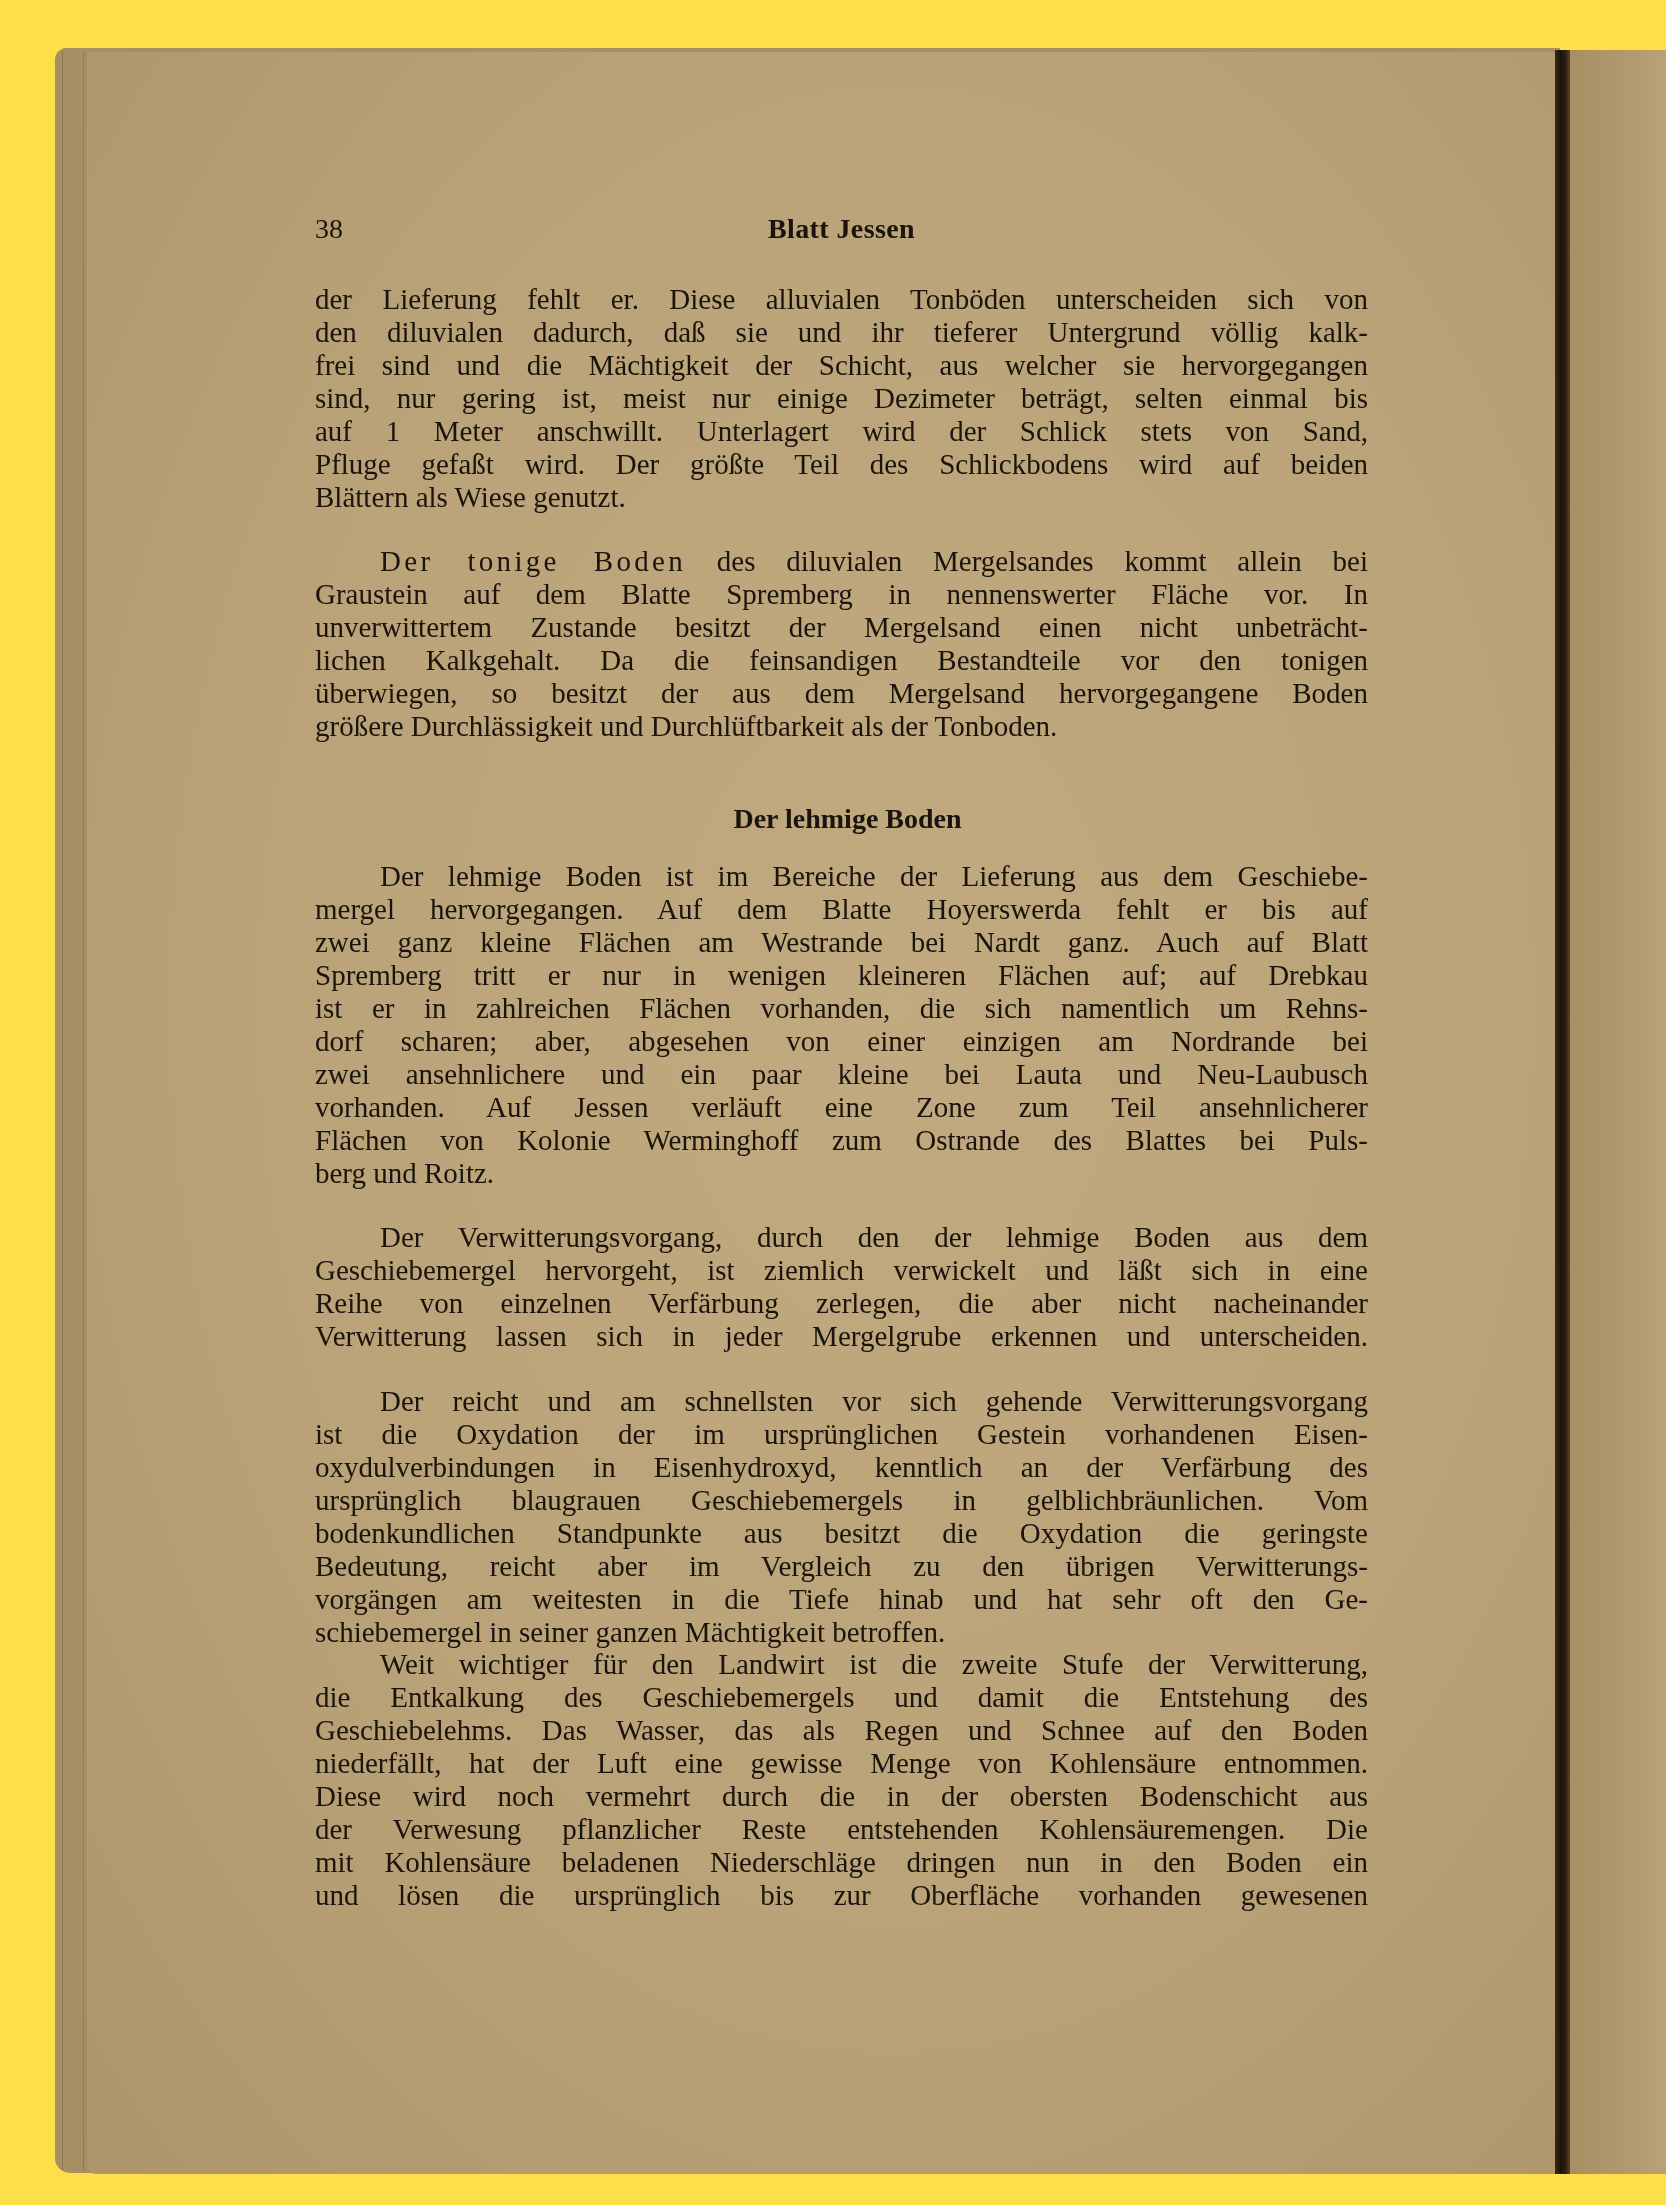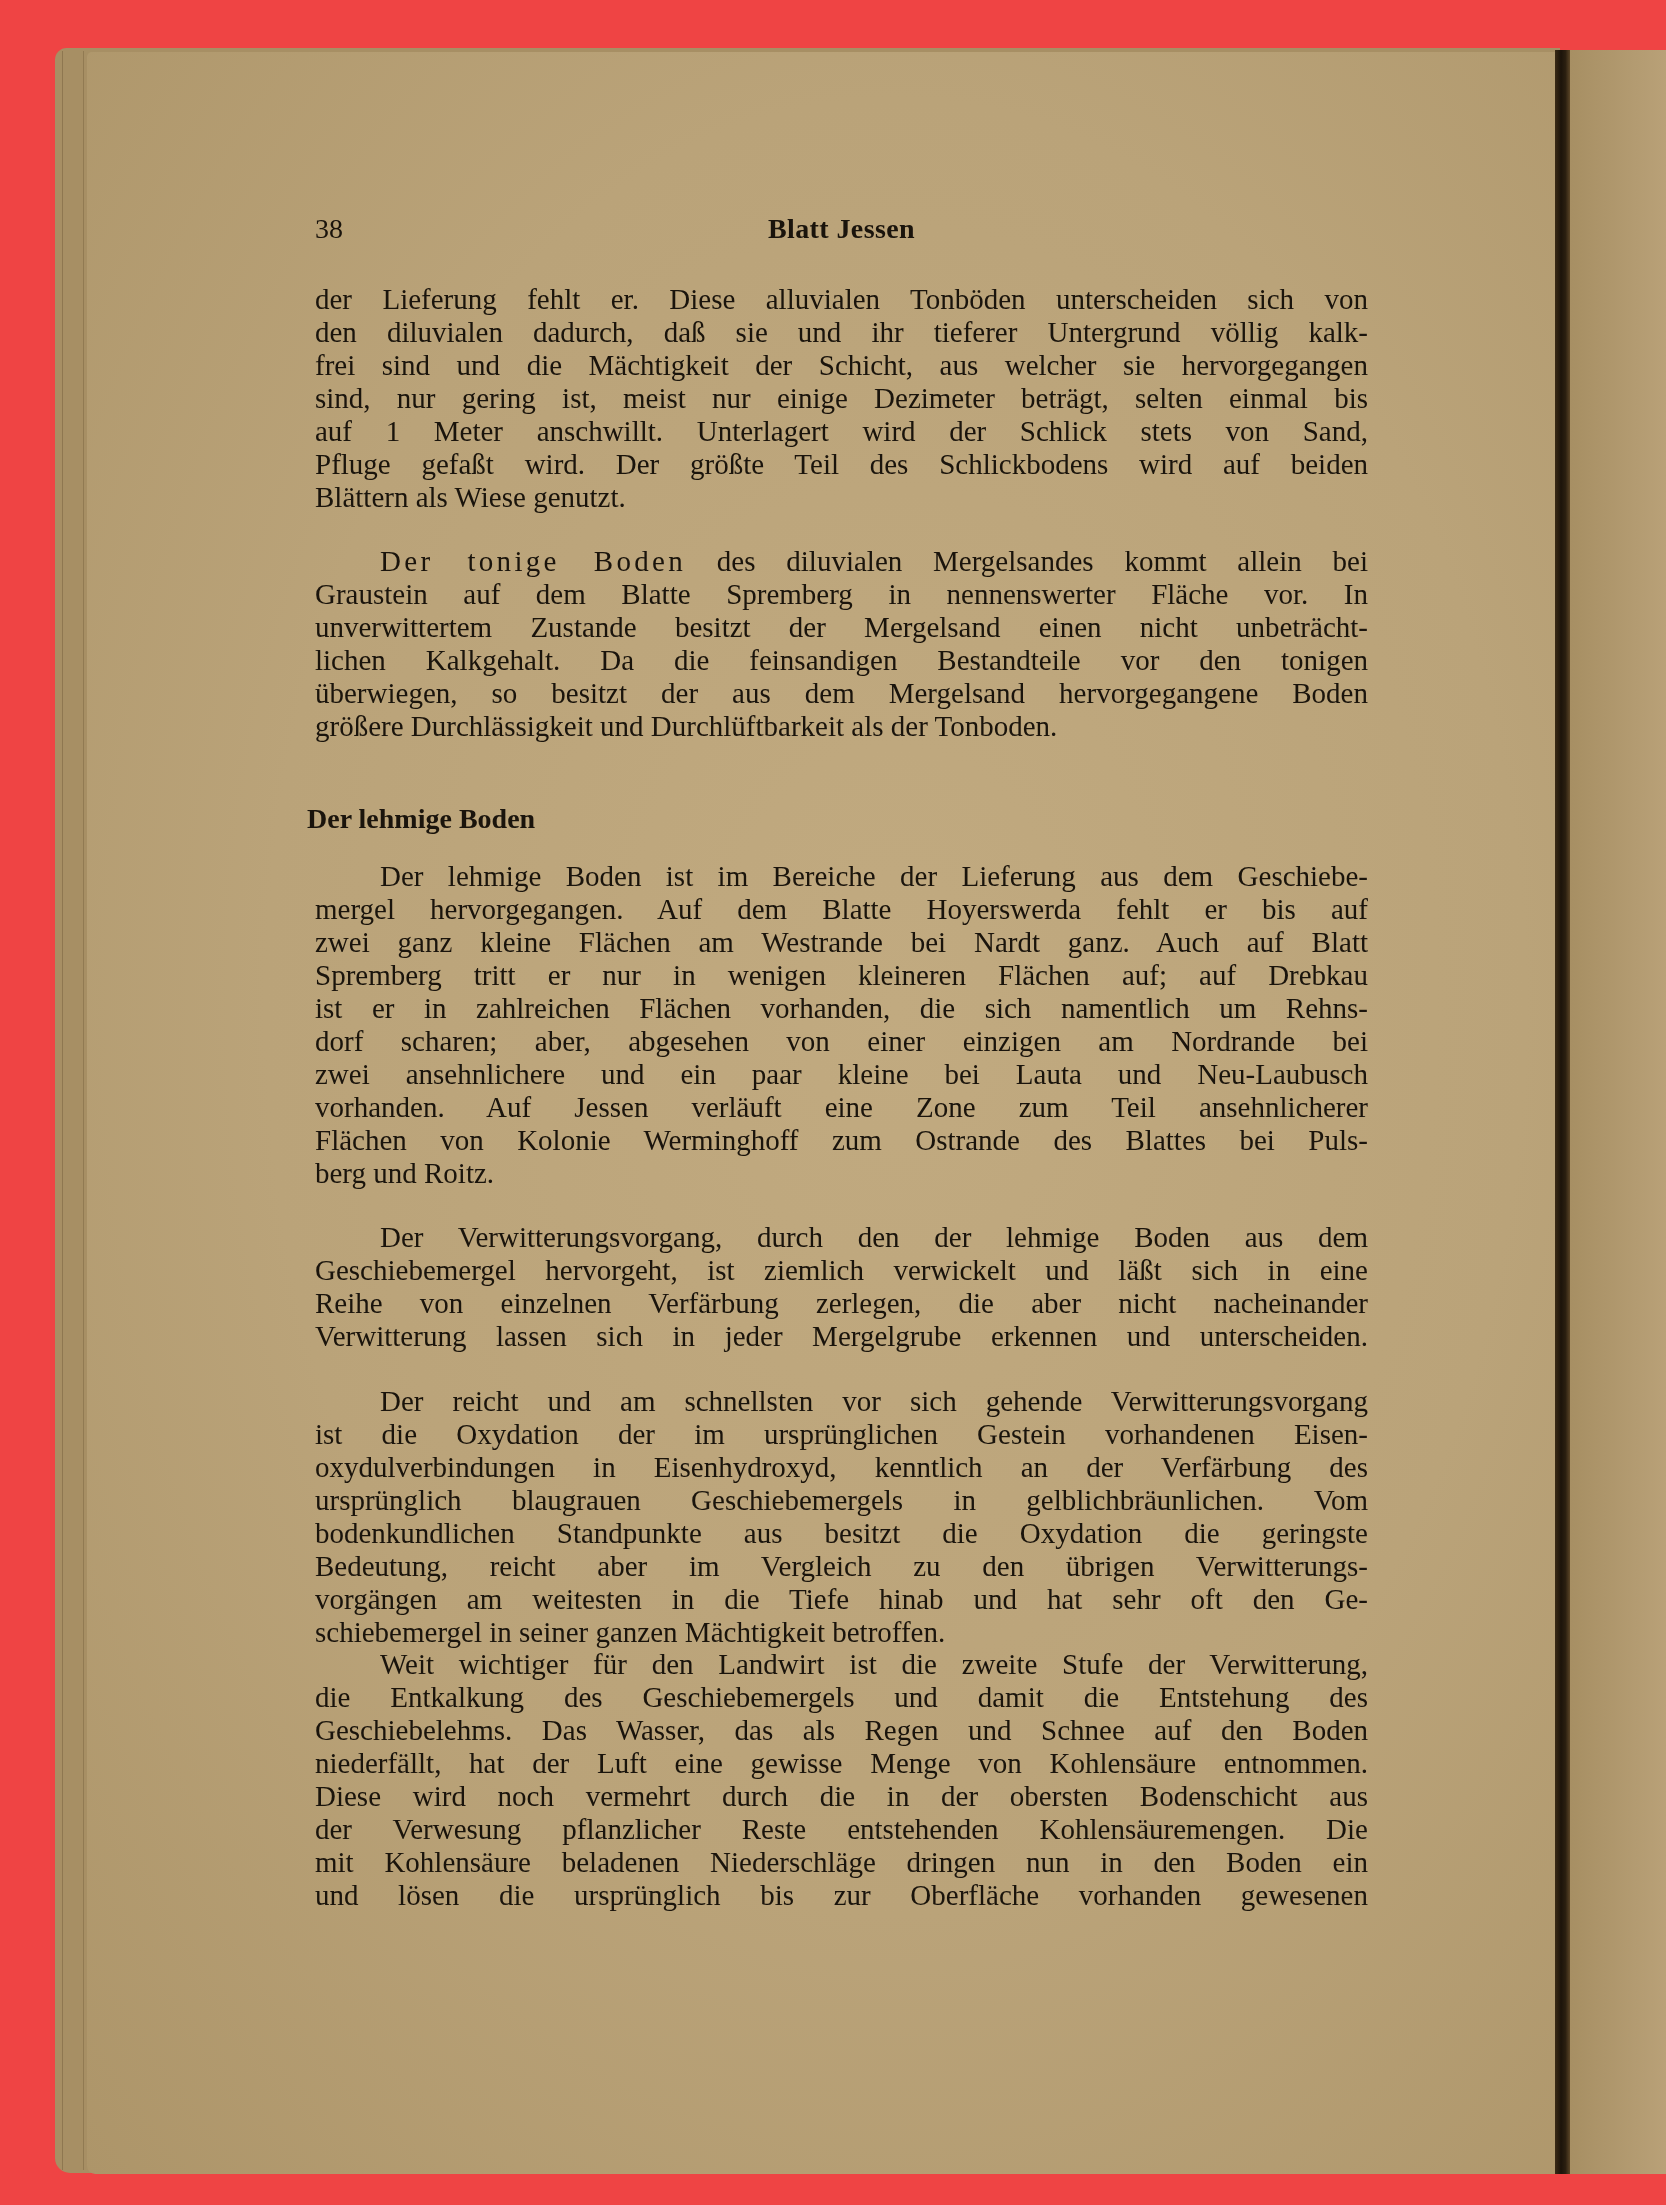--- a/index.html
+++ b/index.html
@@ -4,21 +4,21 @@
 <style>
   html, body {
     margin: 0; padding: 0;
     width: 1667px; height: 2205px;
     background: #050505;
     overflow: hidden;
   }
   .scan {
     position: relative;
     width: 1667px; height: 2205px;
-    background: #ef4444;
+    background: #fde047;
   }
   
   .page-stack {
     position: absolute;
     left: 55px; top: 48px;
     width: 1505px; height: 2125px;
     background: #a78f64;
     border-radius: 11.7px 0 0 15px;
   }
   .page-stack .edge1 {
@@ -77,22 +77,23 @@
     height: 33px;
     white-space: nowrap;
     text-align: justify;
     text-align-last: justify;
   }
   .line.last { text-align-last: left; }
   .line.indent { padding-left: 65px; }
   .spaced { letter-spacing: 3.3px; }
   .section-heading {
     position: absolute;
-    left: 307px; top: 800px;
+    left: 321px; top: 800px;
     width: 1053px;
+    text-align: center;
     font-family: "Liberation Serif", serif;
     font-weight: bold;
     font-size: 28px;
     line-height: 38px;
     color: #1a140c;
   }
 </style>
 </head>
 <body>
 

